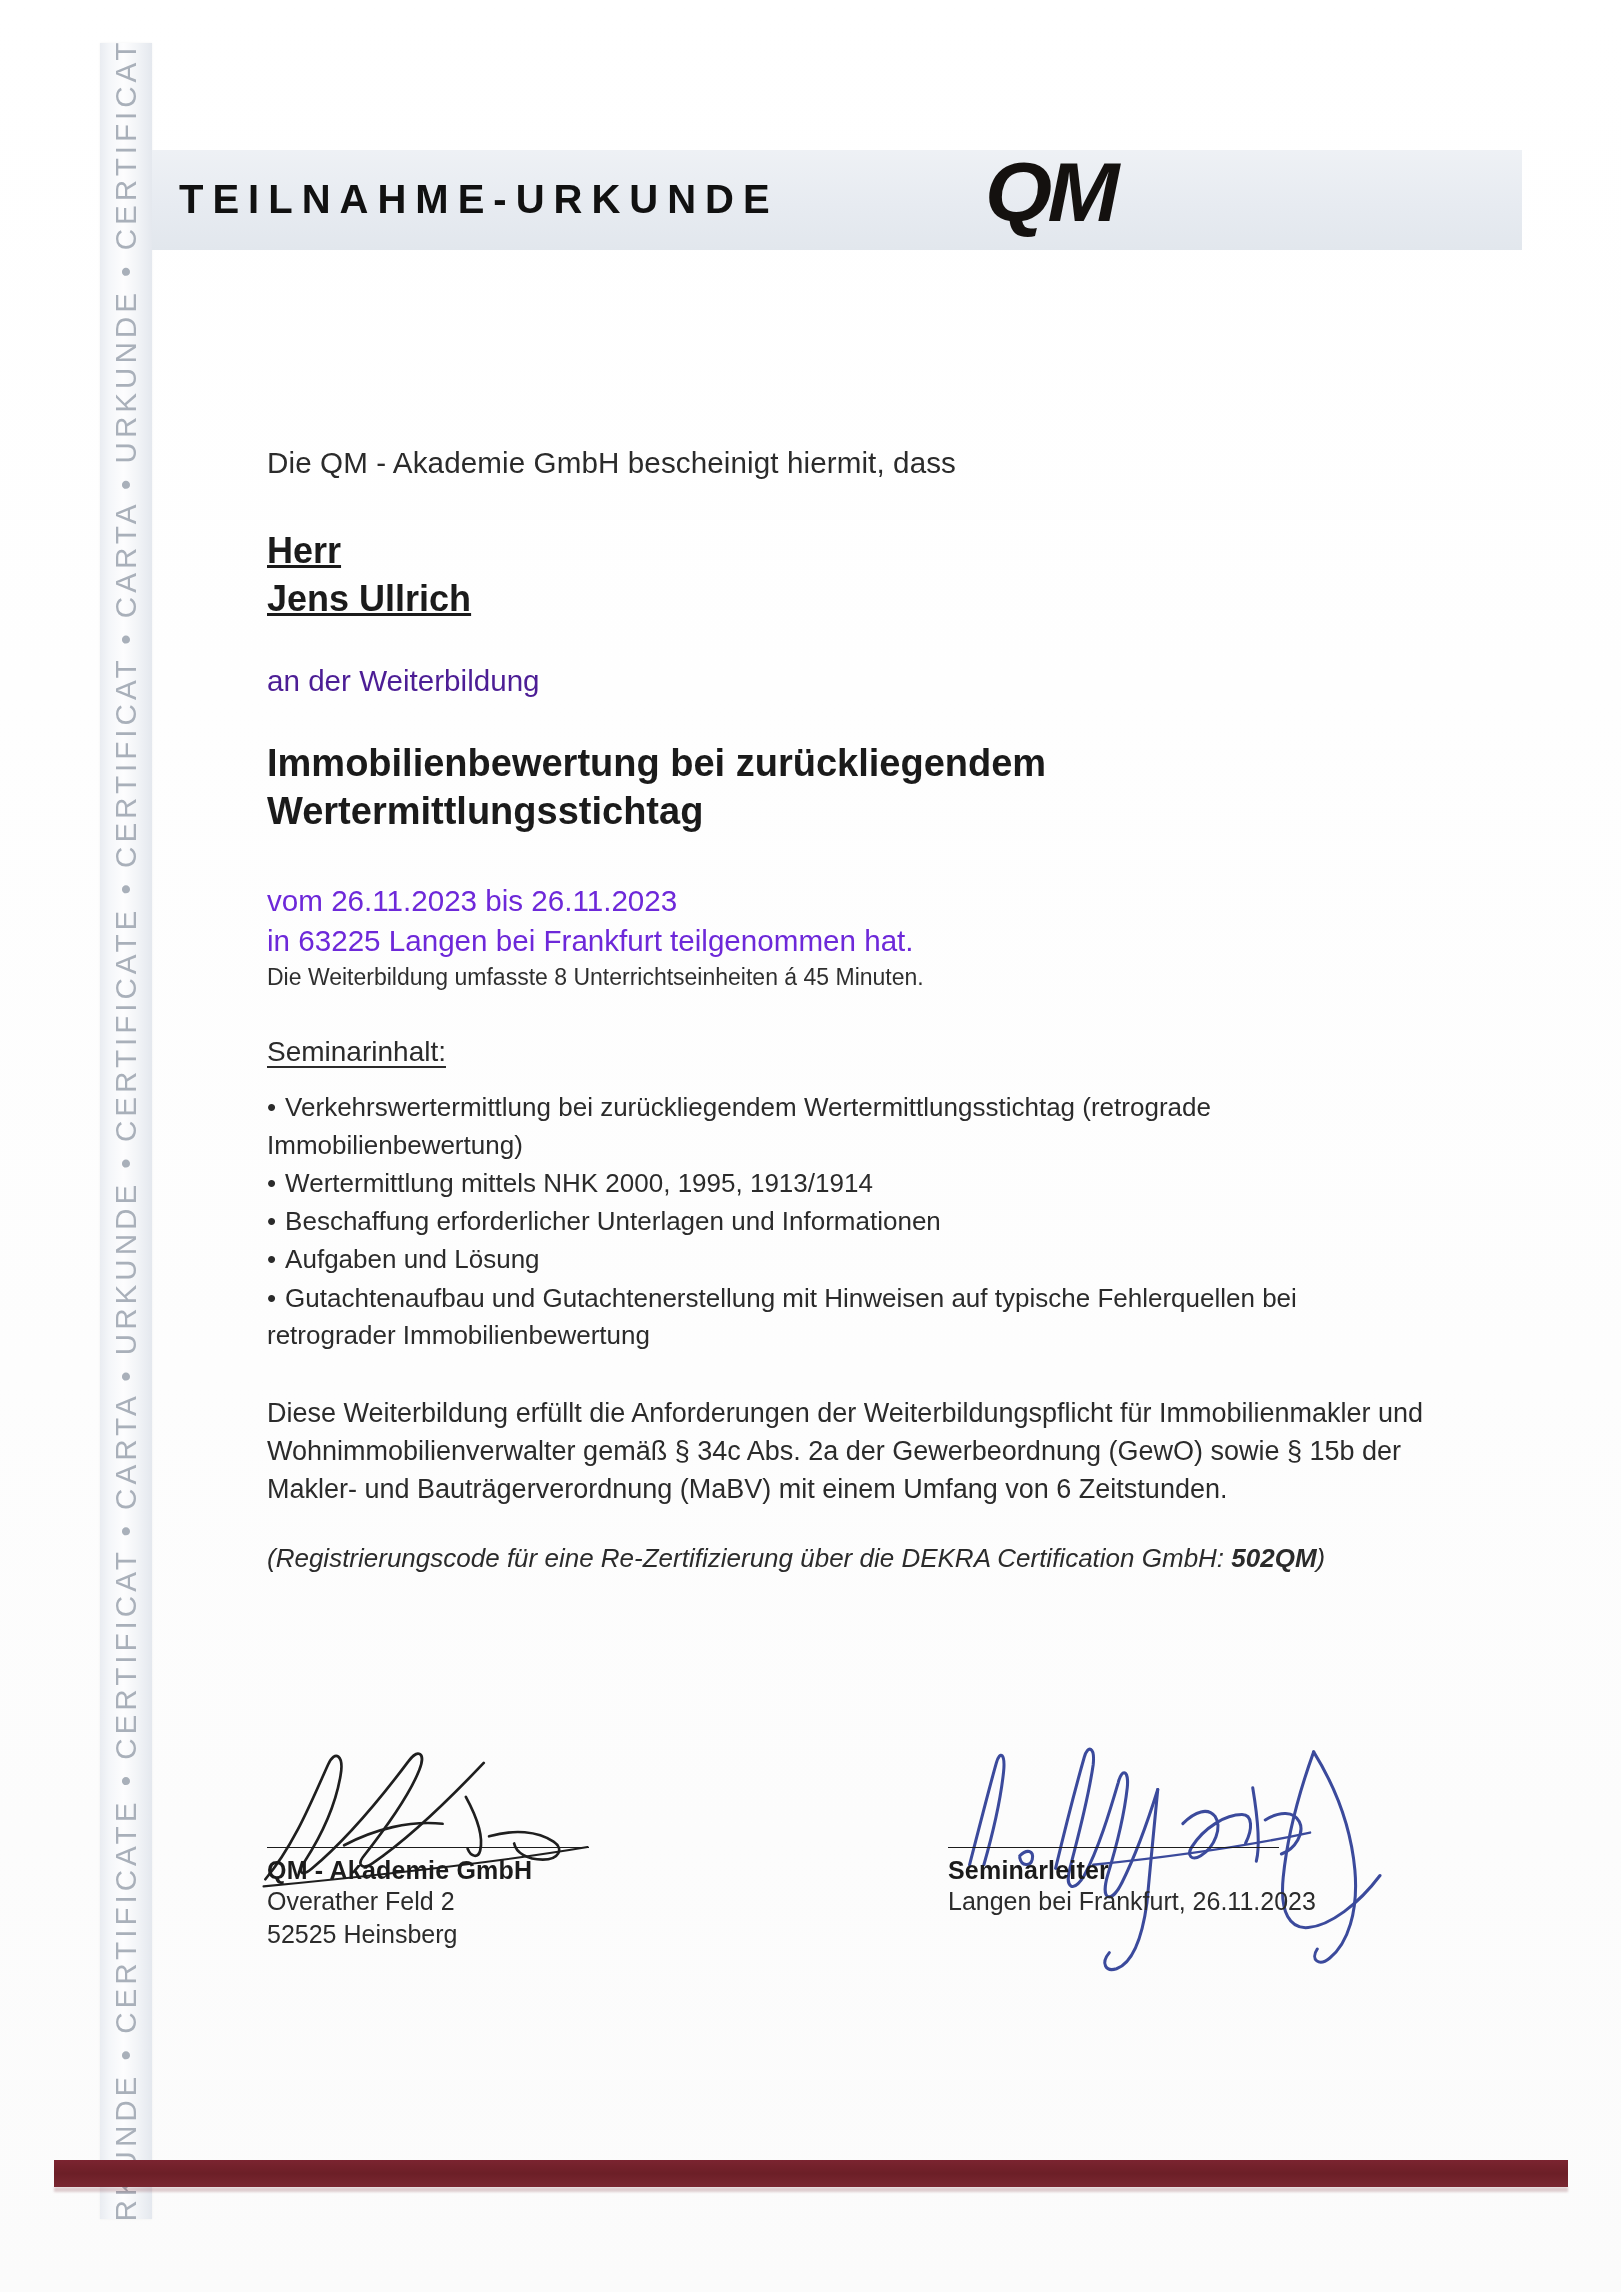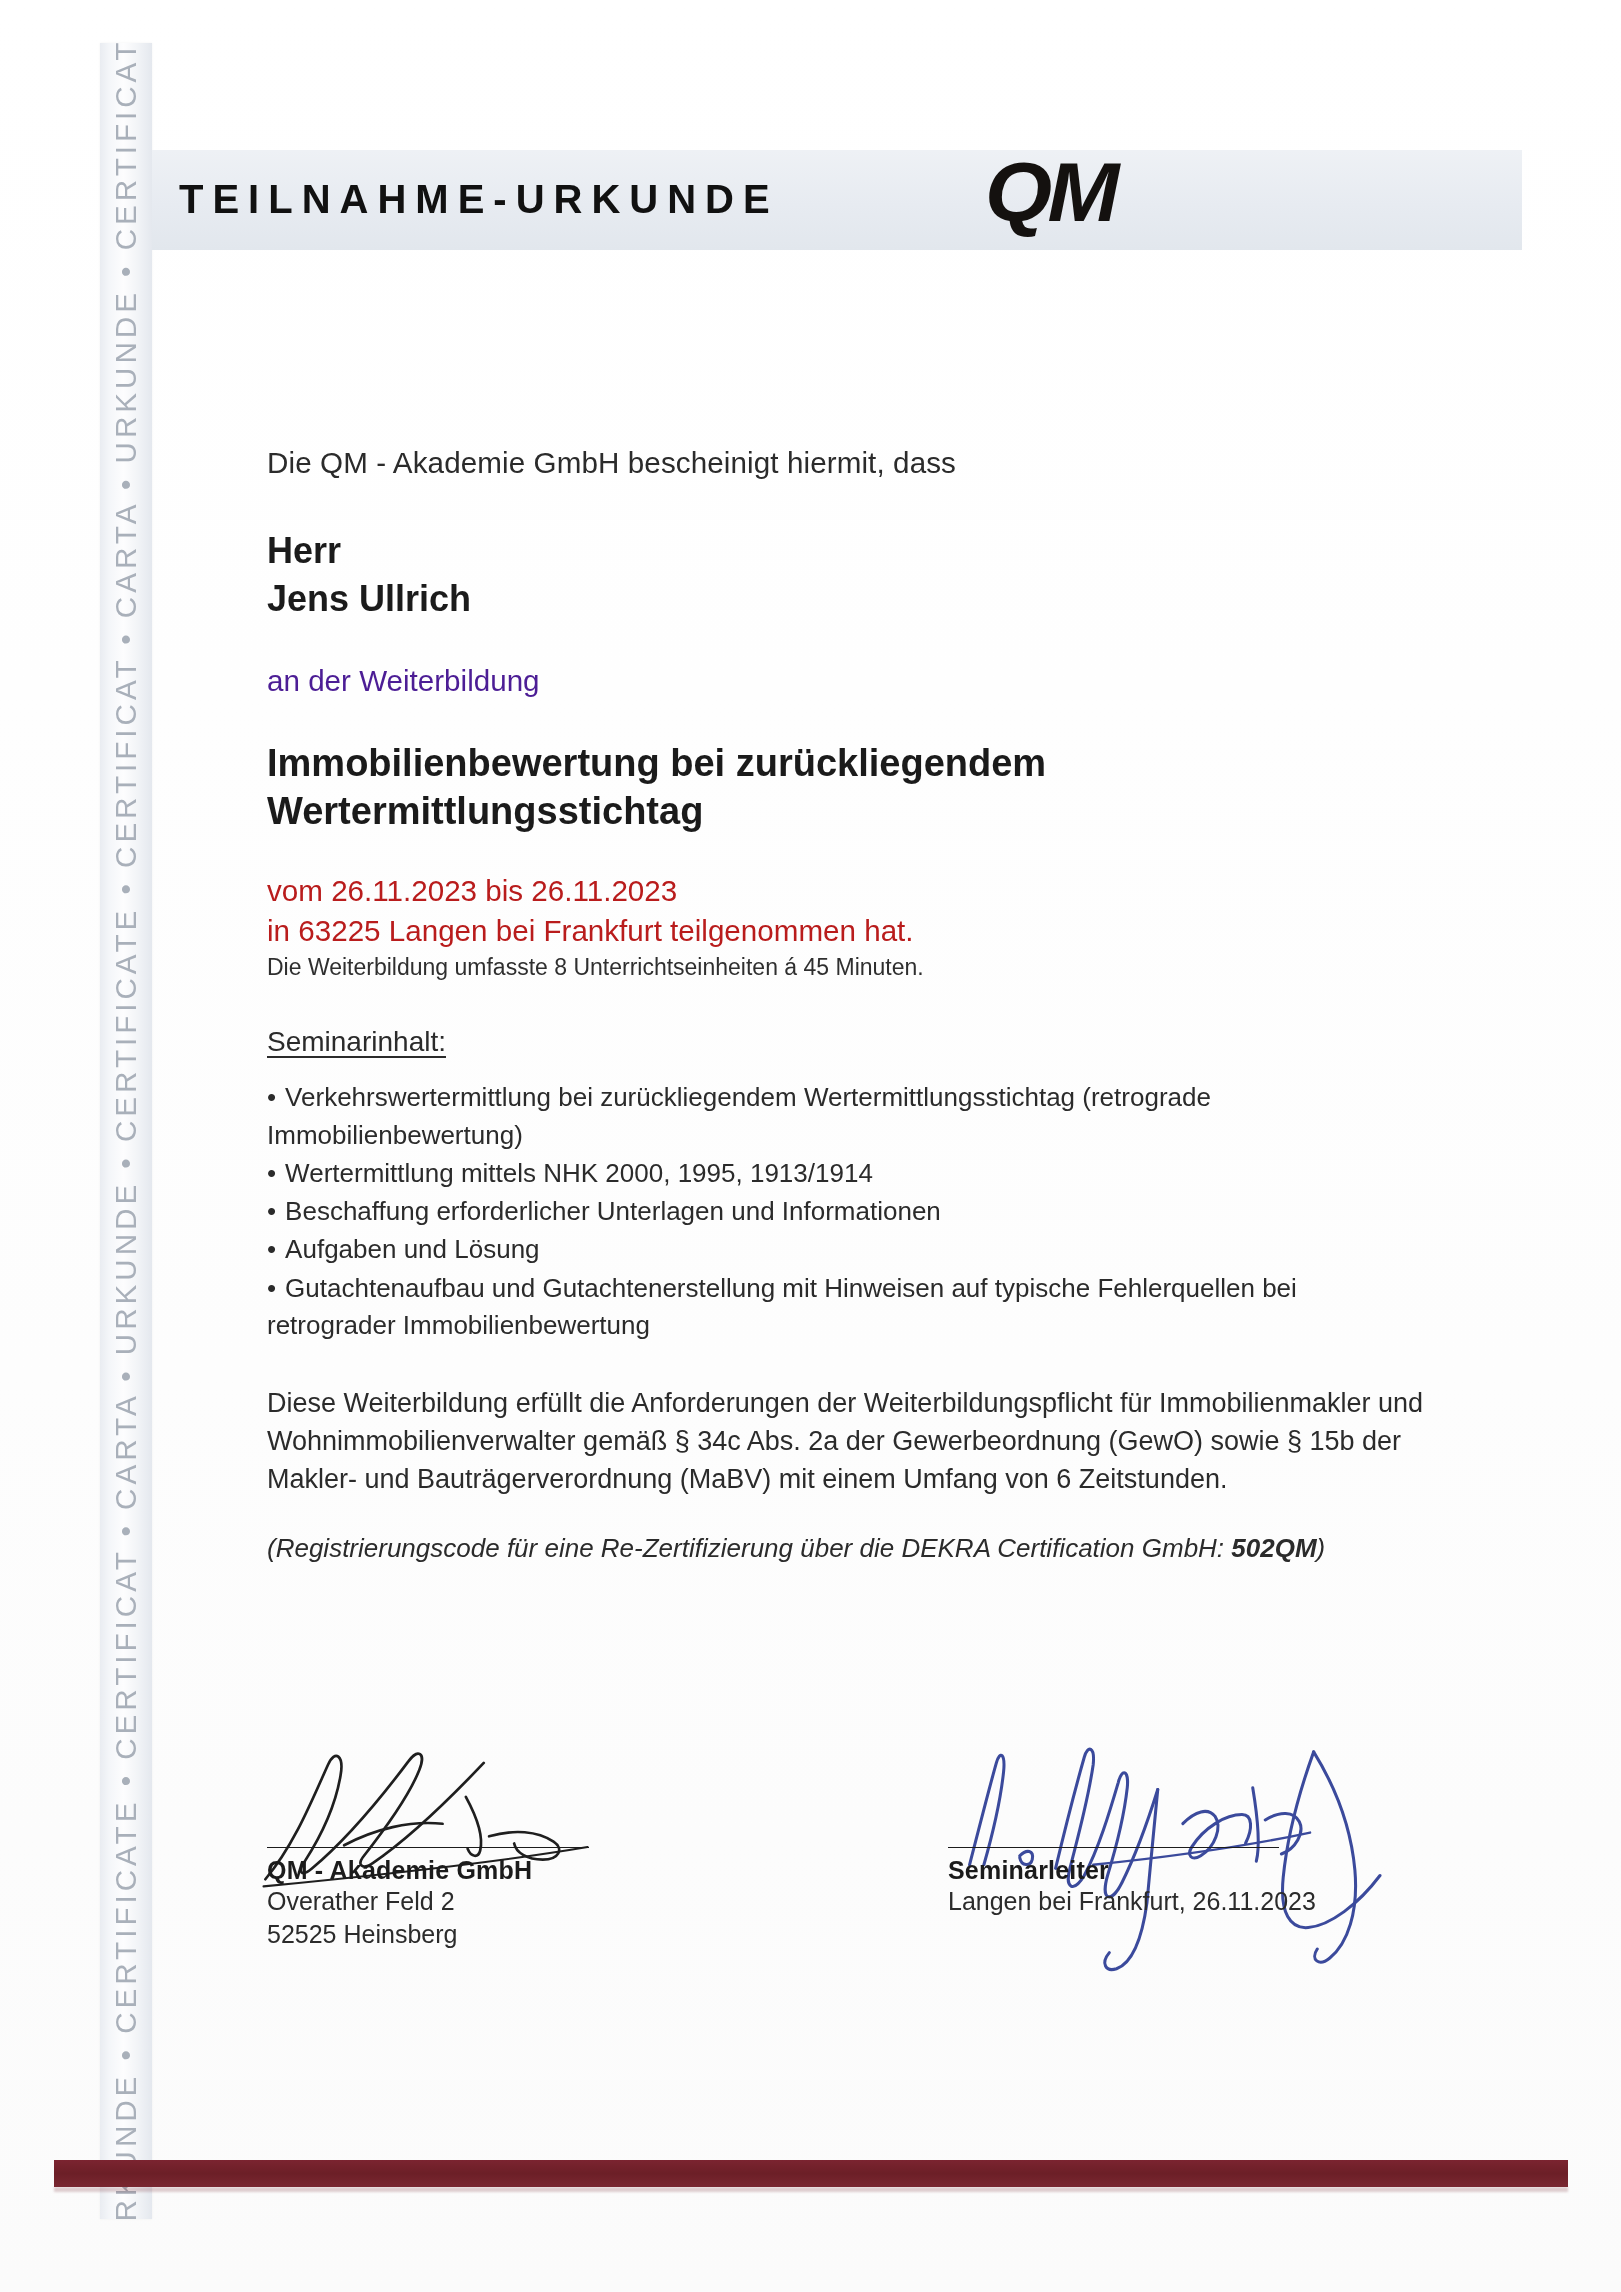--- a/index.html
+++ b/index.html
@@ -142,21 +142,21 @@
     letter-spacing: 0.1px;
   }
 
   .recipient {
     margin-top: 47px;
     font-size: 36px;
     font-weight: 700;
     color: #1b1b1b;
     line-height: 1.33;
   }
-  .recipient-name { display: block; }
+  .recipient-name { display: block; text-decoration: underline; }
 
   .born {
     margin-top: 5.4px;
     font-size: 24px;
     color: #2f2f2f;
   }
 
   .line-an-der {
     margin-top: 41px;
     font-size: 29.6px;
@@ -166,23 +166,23 @@
   .course-title {
     margin-top: 41px;
     font-size: 38px;
     font-weight: 700;
     color: #1b1b1b;
     line-height: 1.27;
     max-width: 1012px;
   }
 
   .dates {
-    margin-top: 36px;
+    margin-top: 46px;
     font-size: 29.6px;
-    color: #b91c1c;
+    color: #6d28d9;
     line-height: 1.33;
   }
   .dates span { display: block; }
 
   .units-note {
     margin-top: 3.6px;
     font-size: 23px;
     color: #2f2f2f;
   }
 

